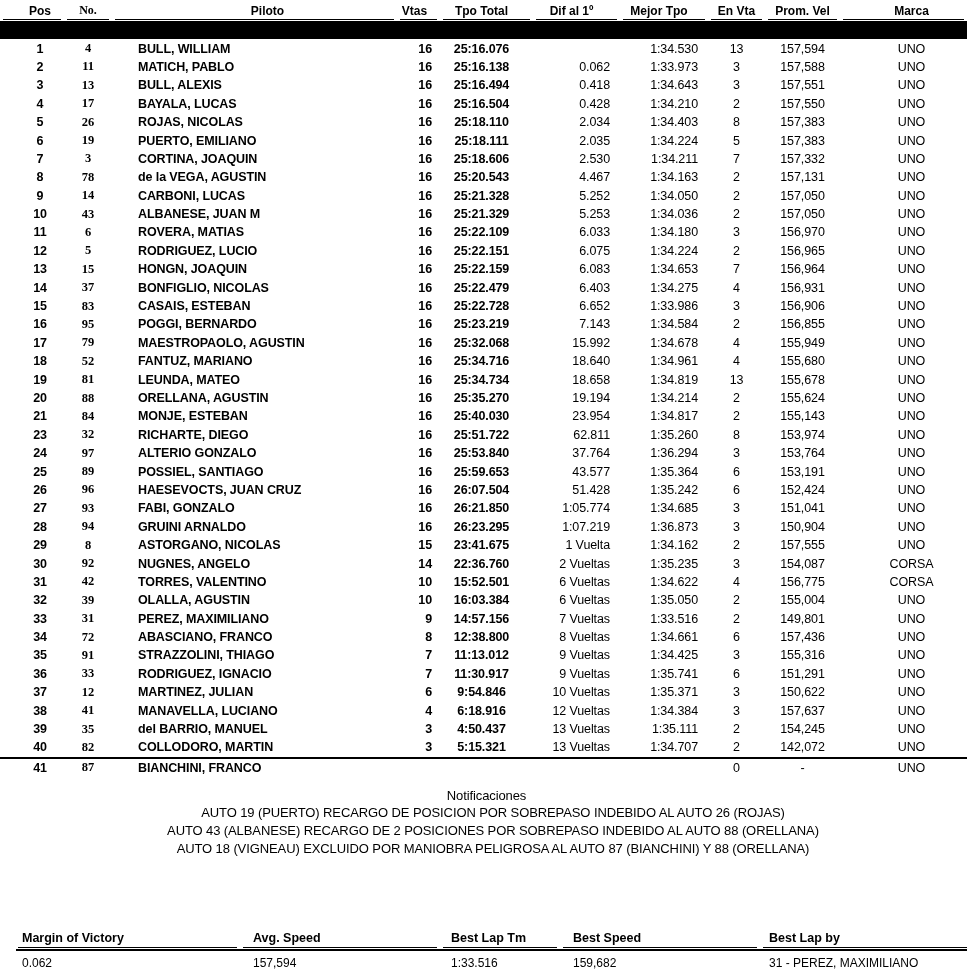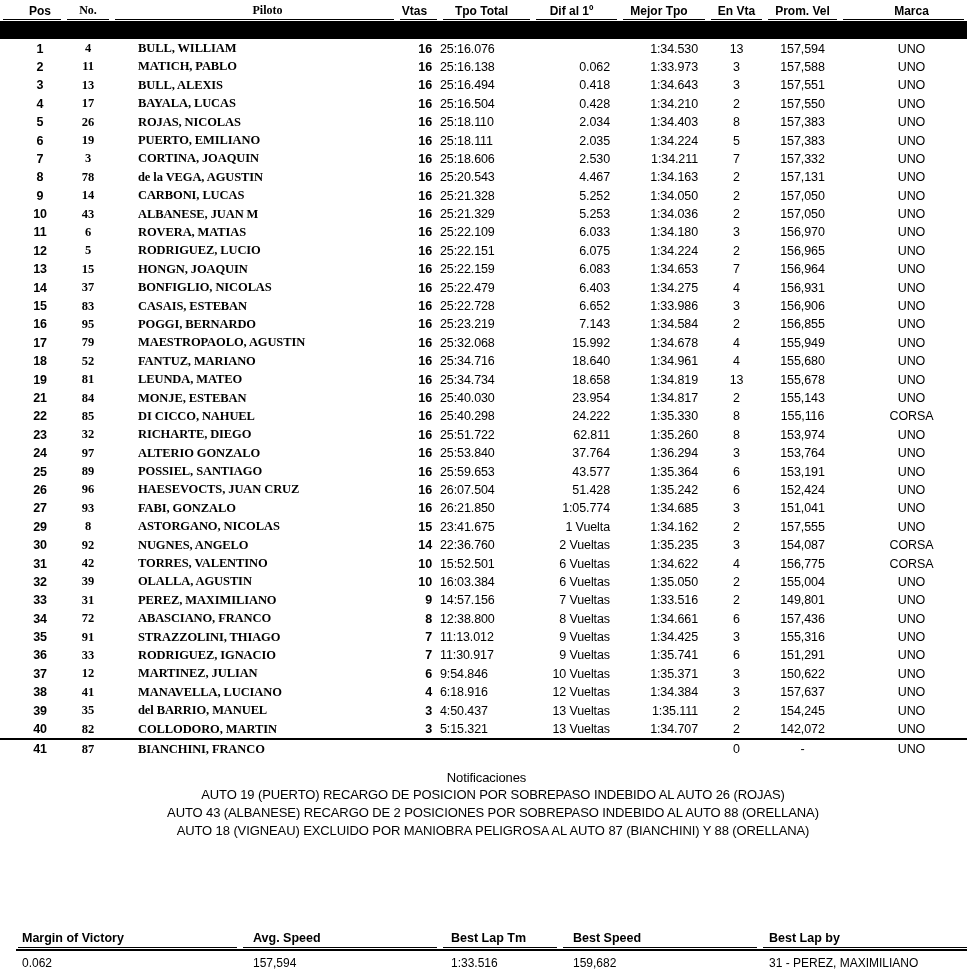--- a/index.html
+++ b/index.html
@@ -49,23 +49,23 @@
     padding: 0;
     font-size: 12.5px;
     white-space: nowrap;
     overflow: hidden;
     vertical-align: middle;
     letter-spacing: -0.1px;
   }
   
   .c-pos   { text-align: center; padding-left: 16px !important; font-weight: bold; }
   .c-no    { text-align: center; font-weight: bold; font-family: Liberation Serif, serif; }
-  .c-name  { text-align: left;  padding-left: 26px !important; font-weight: bold; font-family: Liberation Serif, serif; }
+  .c-name  { text-align: left;  padding-left: 26px !important; font-weight: bold; }
   .c-vtas  { text-align: right; padding-right: 8px !important; font-weight: bold; }
-  .c-total { text-align: left; padding-right: 10px !important; font-weight: normal; }
+  .c-total { text-align: center; padding-right: 10px !important; font-weight: bold; }
   .c-dif   { text-align: right; padding-right: 10px !important; font-weight: normal; }
   .c-mejor { text-align: right; padding-right: 10px !important; font-weight: normal; }
   .c-envta { text-align: center; font-weight: normal; }
   .c-prom  { text-align: center; font-weight: normal; }
   .c-marca { text-align: center; padding-left: 16px !important; font-weight: normal; }
   td.c-marca { font-size: 9px; }
   th { font-weight: bold !important; }
   td.sep { border-top: 2px solid #000; }
 
   
@@ -370,42 +370,42 @@
           <td class="c-name">LEUNDA, MATEO</td>
           <td class="c-vtas">16</td>
           <td class="c-total">25:34.734</td>
           <td class="c-dif">18.658</td>
           <td class="c-mejor">1:34.819</td>
           <td class="c-envta">13</td>
           <td class="c-prom">155,678</td>
           <td class="c-marca">UNO</td>
         </tr>
         <tr>
+          <td class="c-pos">20</td>
+          <td class="c-no">88</td>
+          <td class="c-name">ORELLANA, AGUSTIN</td>
+          <td class="c-vtas">16</td>
+          <td class="c-total">25:35.270</td>
+          <td class="c-dif">19.194</td>
+          <td class="c-mejor">1:34.214</td>
+          <td class="c-envta">2</td>
+          <td class="c-prom">155,624</td>
+          <td class="c-marca">UNO</td>
+        </tr>
+        <tr>
           <td class="c-pos">21</td>
           <td class="c-no">84</td>
           <td class="c-name">MONJE, ESTEBAN</td>
           <td class="c-vtas">16</td>
           <td class="c-total">25:40.030</td>
           <td class="c-dif">23.954</td>
           <td class="c-mejor">1:34.817</td>
           <td class="c-envta">2</td>
           <td class="c-prom">155,143</td>
           <td class="c-marca">UNO</td>
-        </tr>
-        <tr>
-          <td class="c-pos">22</td>
-          <td class="c-no">85</td>
-          <td class="c-name">DI CICCO, NAHUEL</td>
-          <td class="c-vtas">16</td>
-          <td class="c-total">25:40.298</td>
-          <td class="c-dif">24.222</td>
-          <td class="c-mejor">1:35.330</td>
-          <td class="c-envta">8</td>
-          <td class="c-prom">155,116</td>
-          <td class="c-marca">CORSA</td>
         </tr>
         <tr>
           <td class="c-pos">23</td>
           <td class="c-no">32</td>
           <td class="c-name">RICHARTE, DIEGO</td>
           <td class="c-vtas">16</td>
           <td class="c-total">25:51.722</td>
           <td class="c-dif">62.811</td>
           <td class="c-mejor">1:35.260</td>
           <td class="c-envta">8</td>
@@ -451,20 +451,32 @@
         <tr>
           <td class="c-pos">27</td>
           <td class="c-no">93</td>
           <td class="c-name">FABI, GONZALO</td>
           <td class="c-vtas">16</td>
           <td class="c-total">26:21.850</td>
           <td class="c-dif">1:05.774</td>
           <td class="c-mejor">1:34.685</td>
           <td class="c-envta">3</td>
           <td class="c-prom">151,041</td>
+          <td class="c-marca">UNO</td>
+        </tr>
+        <tr>
+          <td class="c-pos">28</td>
+          <td class="c-no">94</td>
+          <td class="c-name">GRUINI ARNALDO</td>
+          <td class="c-vtas">16</td>
+          <td class="c-total">26:23.295</td>
+          <td class="c-dif">1:07.219</td>
+          <td class="c-mejor">1:36.873</td>
+          <td class="c-envta">3</td>
+          <td class="c-prom">150,904</td>
           <td class="c-marca">UNO</td>
         </tr>
         <tr>
           <td class="c-pos">29</td>
           <td class="c-no">8</td>
           <td class="c-name">ASTORGANO, NICOLAS</td>
           <td class="c-vtas">15</td>
           <td class="c-total">23:41.675</td>
           <td class="c-dif">1 Vuelta</td>
           <td class="c-mejor">1:34.162</td>

